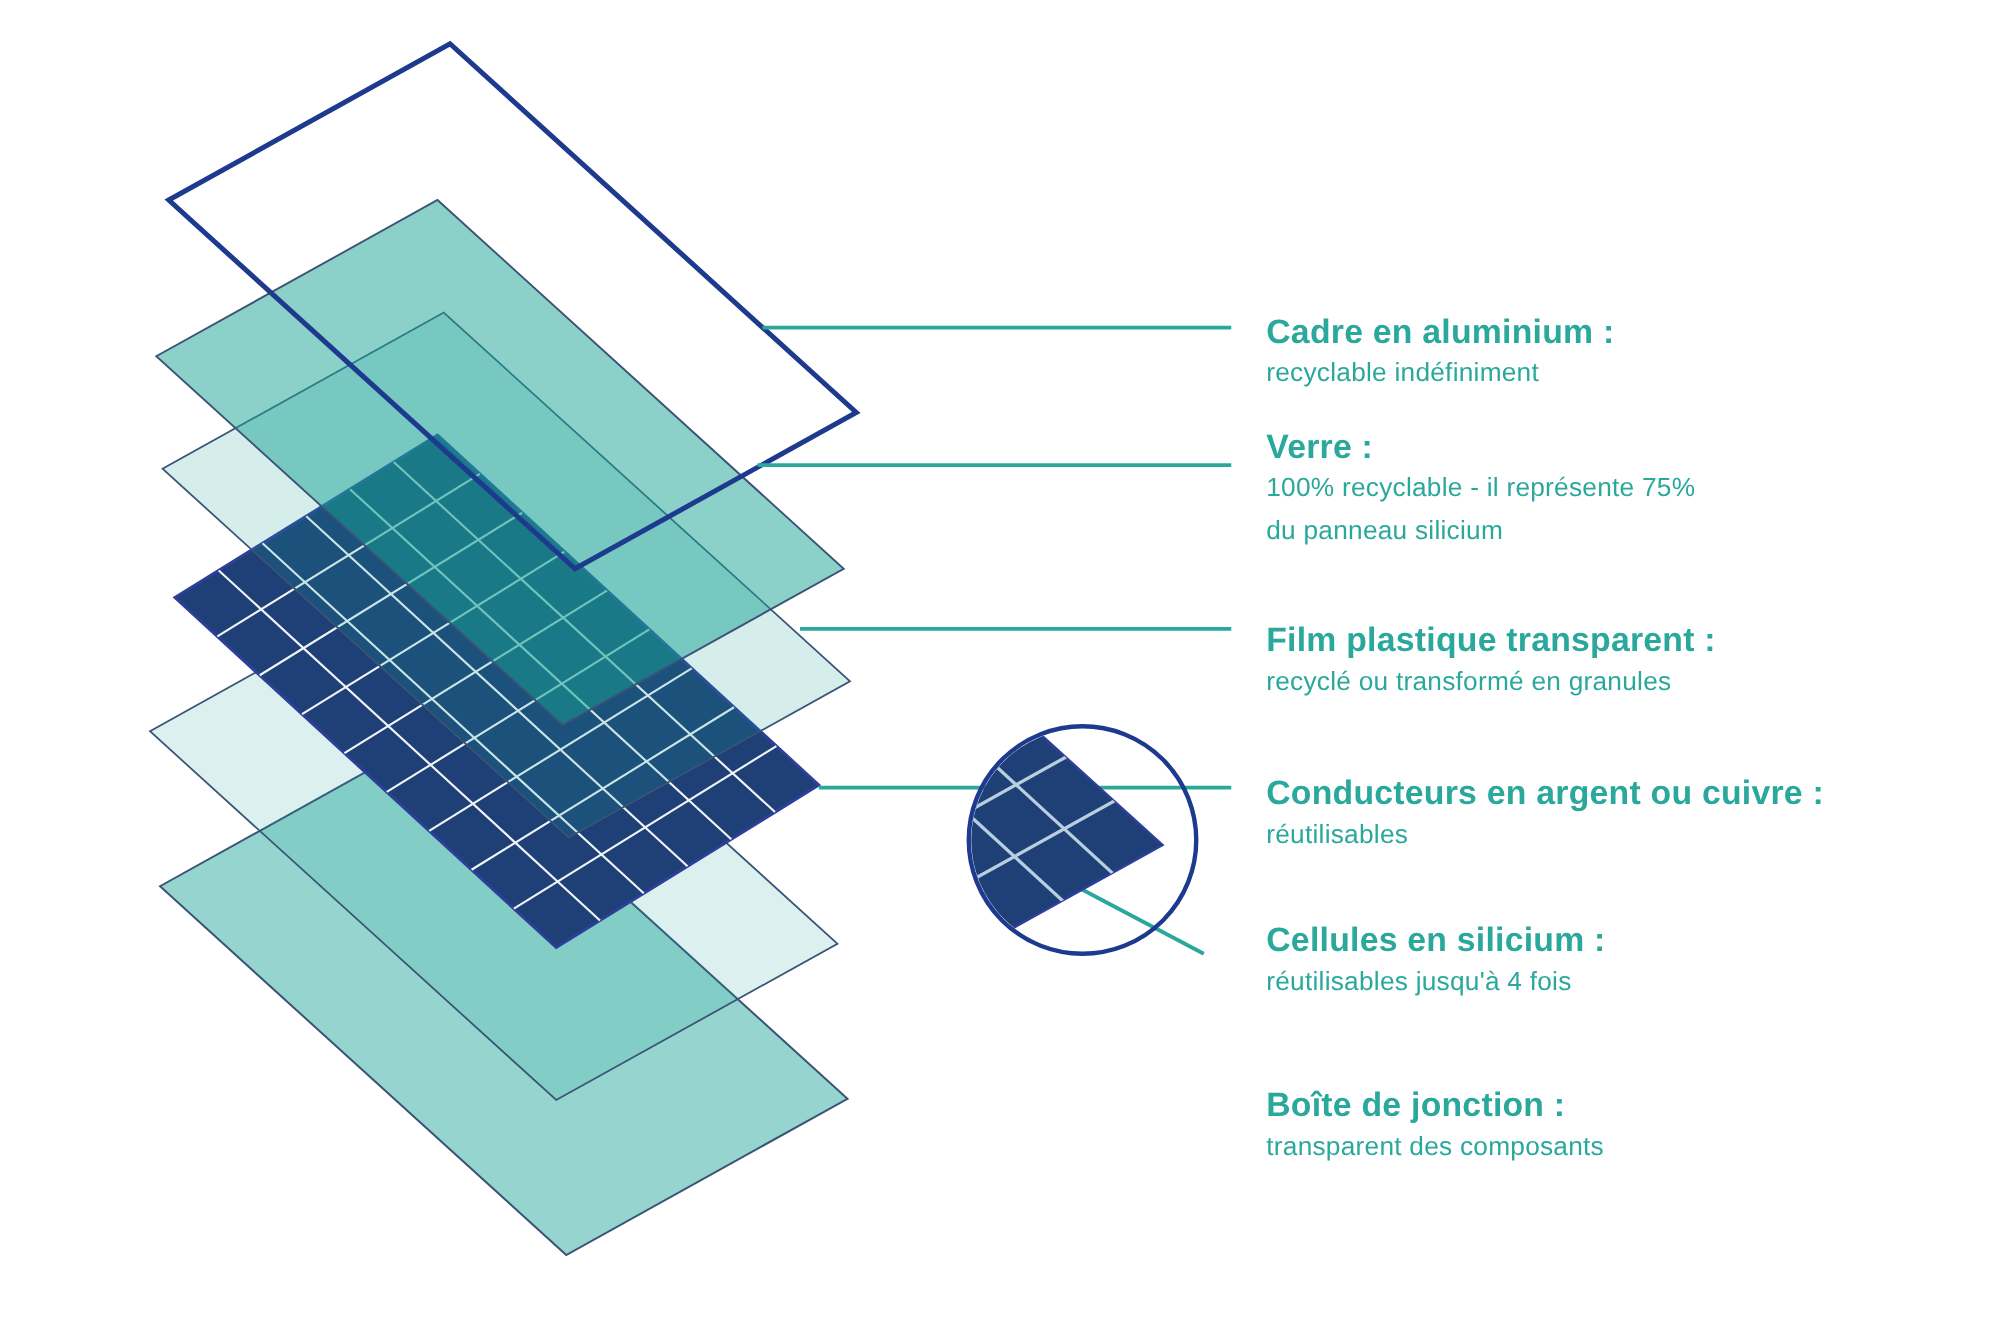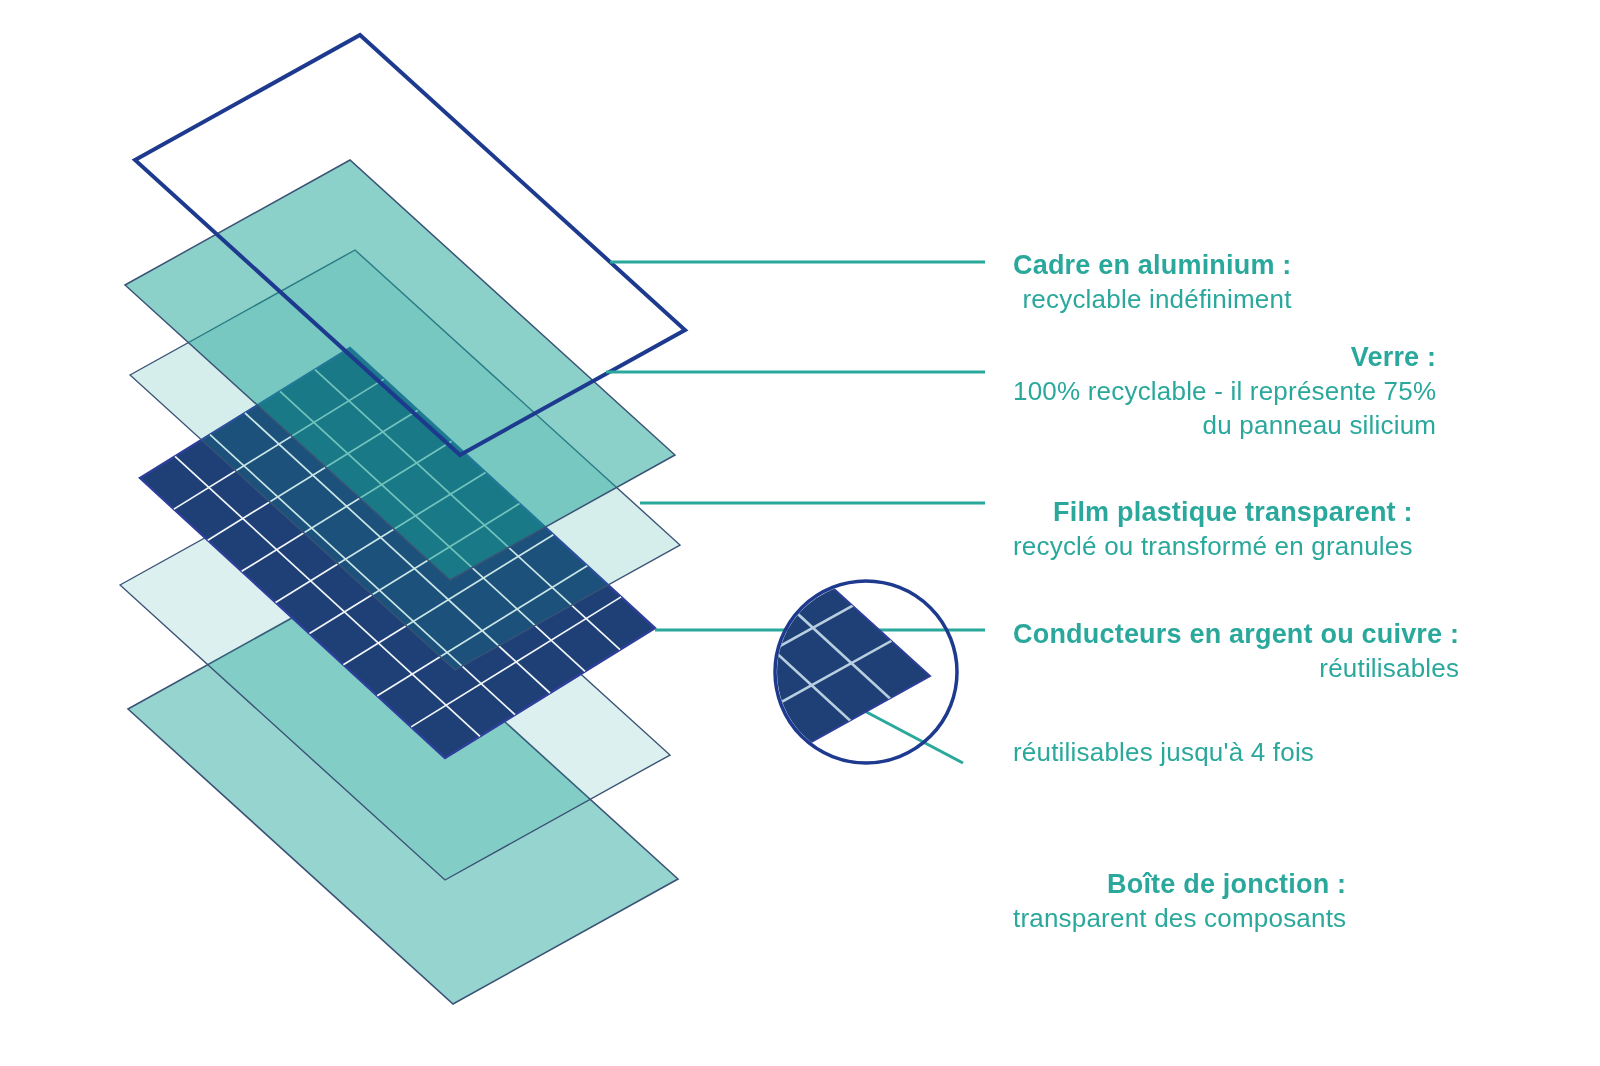--- a/index.html
+++ b/index.html
@@ -2,21 +2,20 @@
 <html style="--background: #ffffff; --accent_teal: #2aa89c; --frame_navy: #1d3a8f; --panel_fill: #1e4076; --panel_stroke: #2e3f9a; --panel_grid_line: #f2f6f8; --sheet_stroke: #3a5376; --glass_fill: rgba(23,162,148,0.50); --film_fill: rgba(23,162,148,0.18); --backsheet_fill: rgba(23,162,148,0.15); --junction_fill: rgba(23,162,148,0.45); --magnifier_grid_line: #b9cfe0;"><head>
 <meta charset="utf-8">
 <style>
   html,body{margin:0;padding:0;background:#ffffff;}
   .stage{
     position:relative;
     width:1484px;height:1066px;
     background:var(--background,#ffffff);
     overflow:hidden;
     font-family:"Liberation Sans",sans-serif;
-    text-align:right;
   }
   .stage svg{position:absolute;left:0;top:0;}
 
   
   .sheet{vector-effect:non-scaling-stroke;}
   .sheet-junction{fill:var(--junction_fill);stroke:var(--sheet_stroke);stroke-width:1.6px;}
   .sheet-backsheet{fill:var(--backsheet_fill);stroke:var(--sheet_stroke);stroke-width:1.4px;}
   .sheet-film{fill:var(--film_fill);stroke:var(--sheet_stroke);stroke-width:1.4px;}
   .sheet-glass{fill:var(--glass_fill);stroke:var(--sheet_stroke);stroke-width:1.5px;}
   .panel-rect{fill:var(--panel_fill);stroke:var(--panel_stroke);stroke-width:2.4px;vector-effect:non-scaling-stroke;}
@@ -24,21 +23,21 @@
   .frame-rect{fill:none;stroke:var(--frame_navy);stroke-width:4px;vector-effect:non-scaling-stroke;}
 
   .leader{stroke:var(--accent_teal);stroke-width:3px;fill:none;}
   .magwedge{fill:var(--panel_fill);stroke:var(--panel_stroke);stroke-width:2px;}
   .maggrid line{stroke:var(--magnifier_grid_line);stroke-width:2.6px;}
   .magcircle{fill:none;stroke:var(--frame_navy);stroke-width:3.5px;}
 
   
   .label{position:absolute;left:1013px;color:var(--accent_teal);white-space:nowrap;}
   .label-title{font-weight:700;font-size:27px;line-height:34px;letter-spacing:.2px;}
-  .label-line{font-weight:400;font-size:26px;line-height:34px;letter-spacing:.2px;}
+  .label-line{font-weight:400;font-size:21px;line-height:34px;letter-spacing:.2px;}
 </style>
 </head>
 <body>
 
 <div class="stage">
 
   <svg width="1600" height="1066" viewBox="0 0 1600 1066">
     <defs>
       <clipPath id="circleClip">
           <circle cx="866" cy="672" r="89"></circle>
@@ -126,20 +125,21 @@
     <div class="label-title">Film plastique transparent :</div>
     <div class="label-line">recyclé ou transformé en granules</div>
   </div>
 
   <div class="label" style="top:617px">
     <div class="label-title">Conducteurs en argent ou cuivre :</div>
     <div class="label-line">réutilisables</div>
   </div>
 
   <div class="label" style="top:735px">
+    <div class="label-title">Cellules en silicium :</div>
     <div class="label-line">réutilisables jusqu'à 4 fois</div>
   </div>
 
   <div class="label" style="top:867px">
     <div class="label-title">Boîte de jonction :</div>
     <div class="label-line">transparent des composants</div>
   </div>
 
 </div>
 

